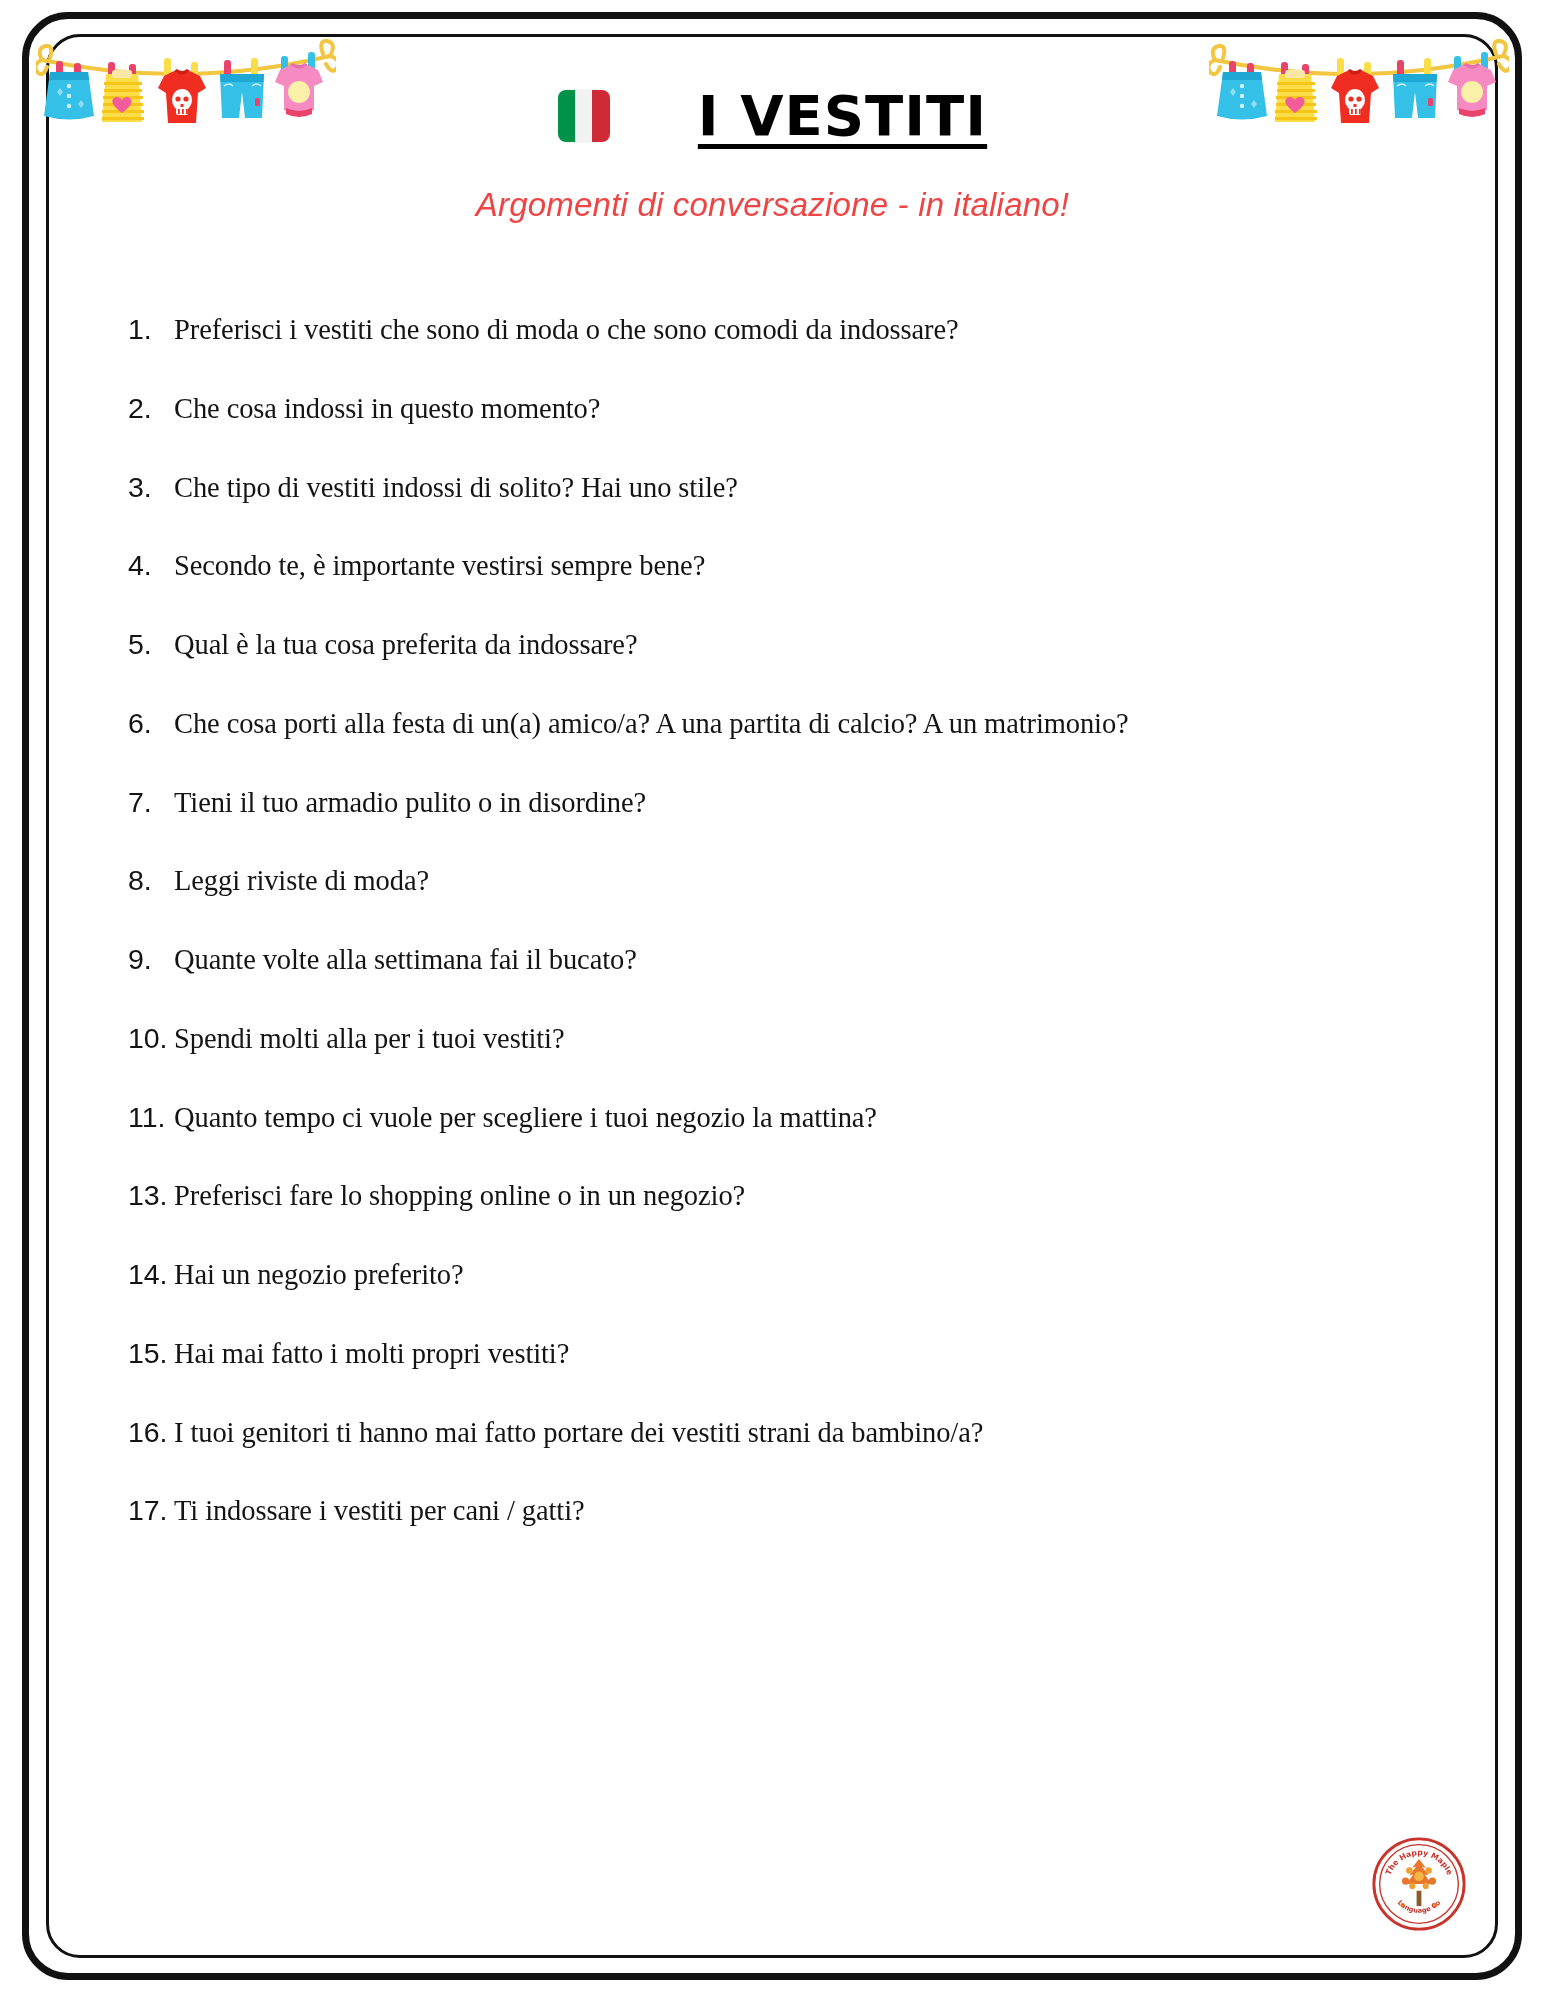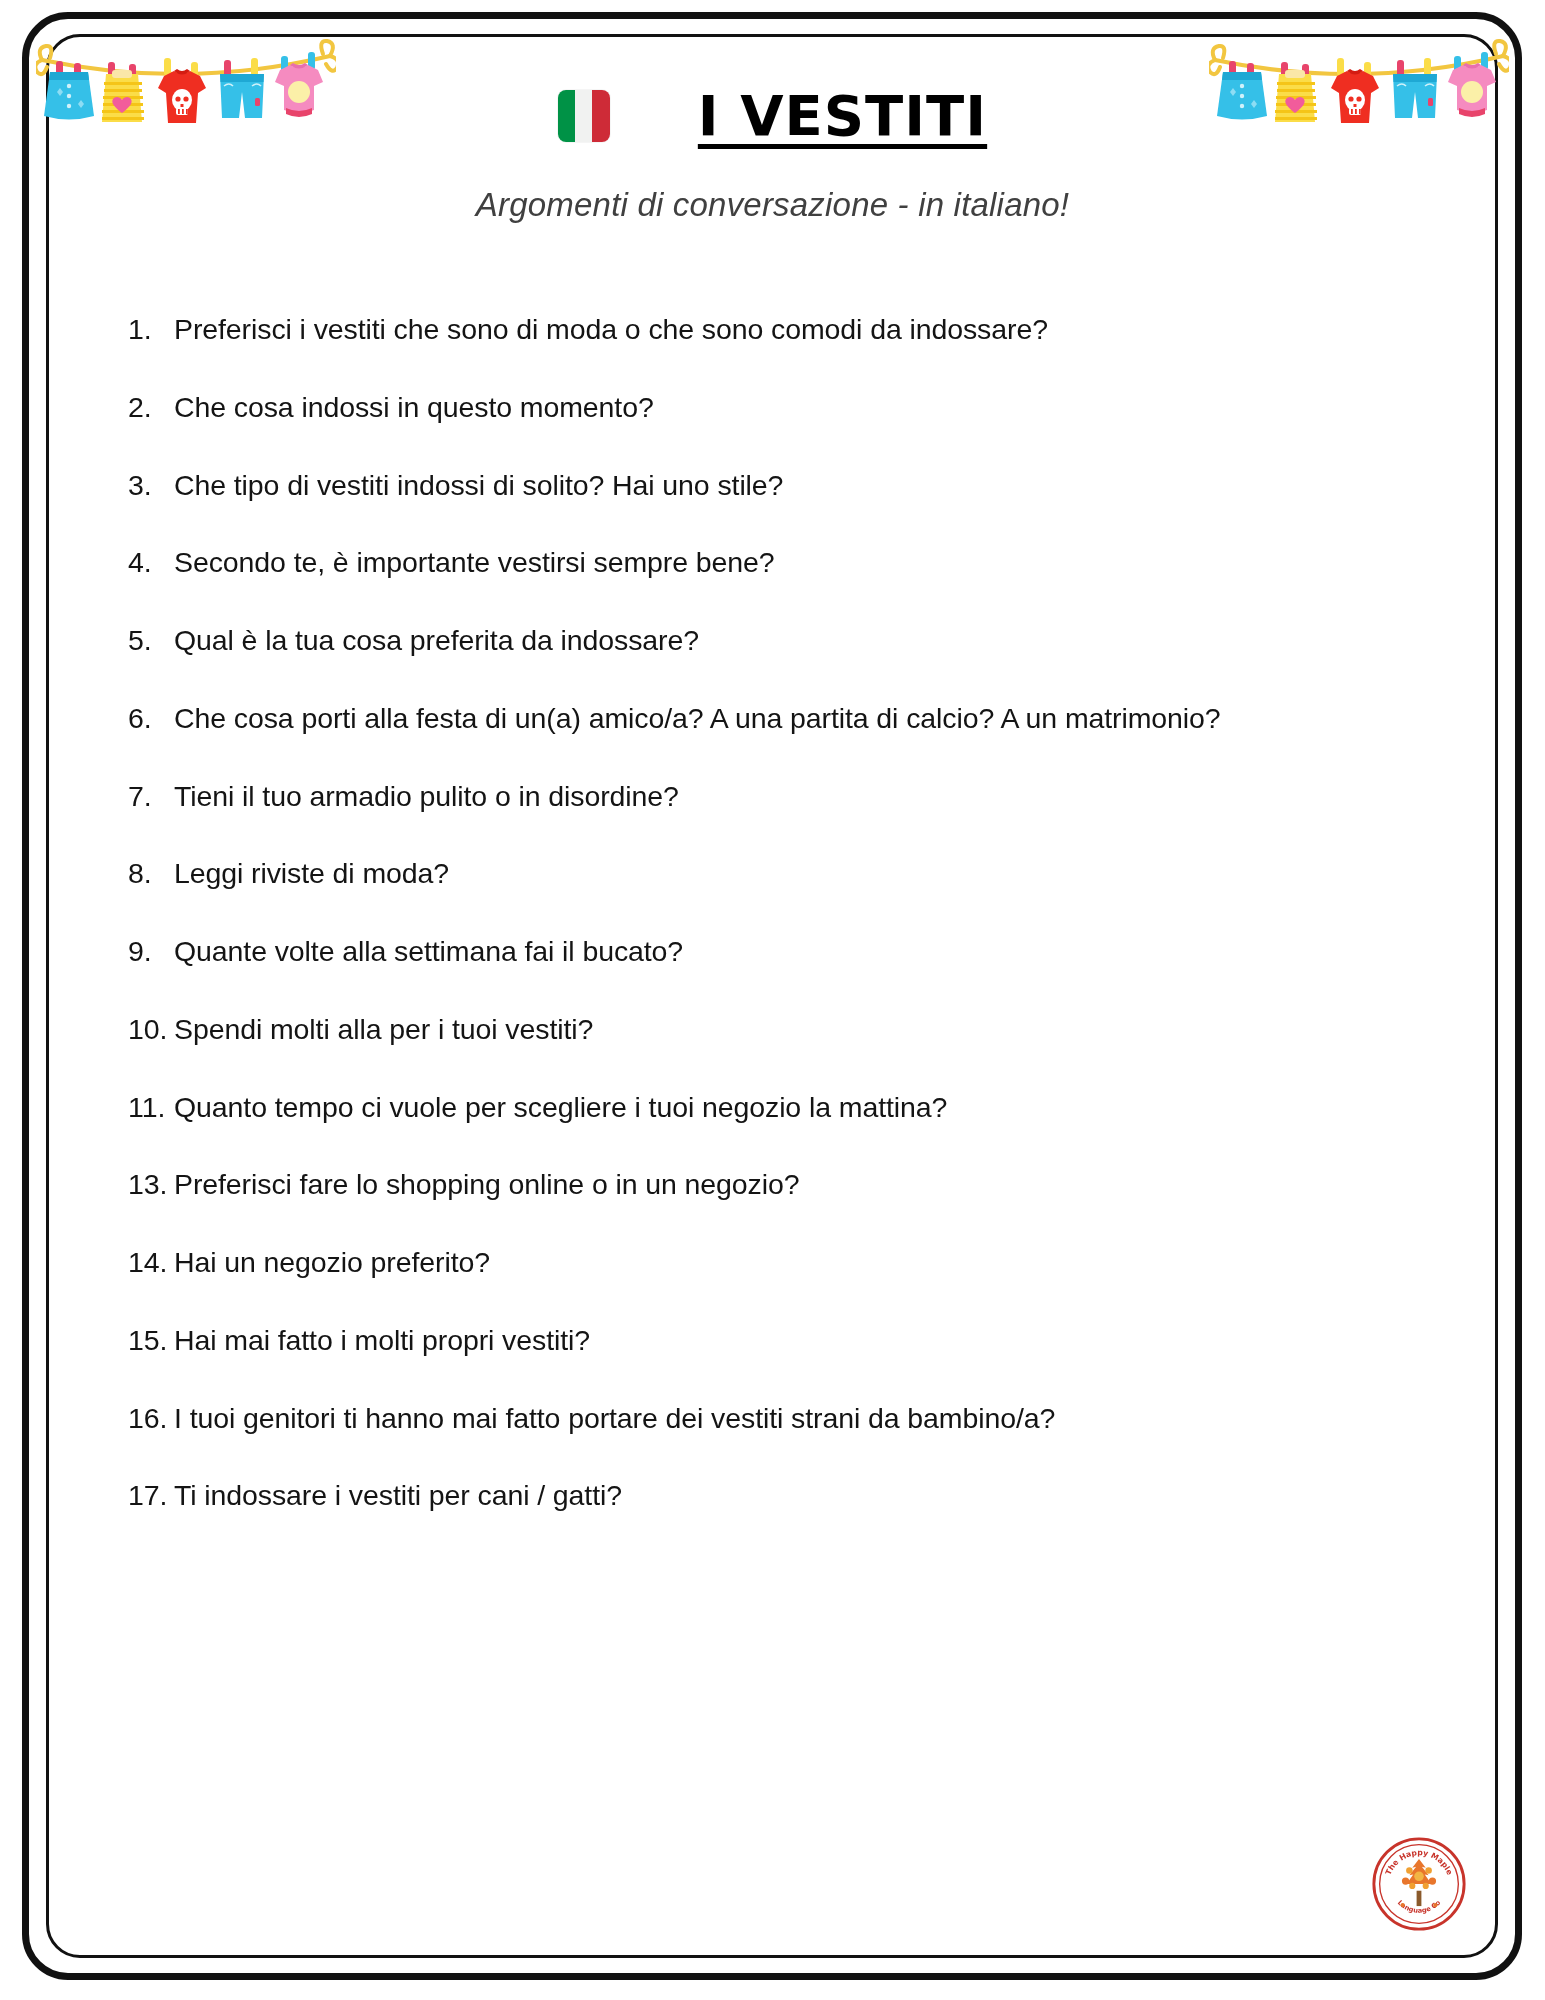--- a/index.html
+++ b/index.html
@@ -82,21 +82,21 @@
     text-underline-offset: 9px;
     line-height: 1;
     white-space: nowrap;
   }
   .subtitle {
     margin-top: 42px;
     font-family: "Liberation Sans", sans-serif;
     font-style: italic;
     font-weight: 400;
     font-size: 33px;
-    color: #404040;
+    color: #ef4444;
     letter-spacing: 0.2px;
   }
 
   
   .questions {
     position: absolute;
     left: 128px;
     top: 312px;
     width: 1290px;
     z-index: 3;
@@ -111,21 +111,21 @@
     line-height: 1.22;
     color: #141414;
     letter-spacing: -0.1px;
   }
   .q-num {
     flex: 0 0 auto;
     min-width: 46px;
     text-align: left;
     white-space: nowrap;
   }
-  .q-text { flex: 1 1 auto; }
+  .q-text { flex: 1 1 auto; font-family: Liberation Serif, serif; }
 
   
   .brand-logo {
     position: absolute;
     right: 78px;
     bottom: 68px;
     width: 96px; height: 96px;
     z-index: 6;
   }
 </style>

